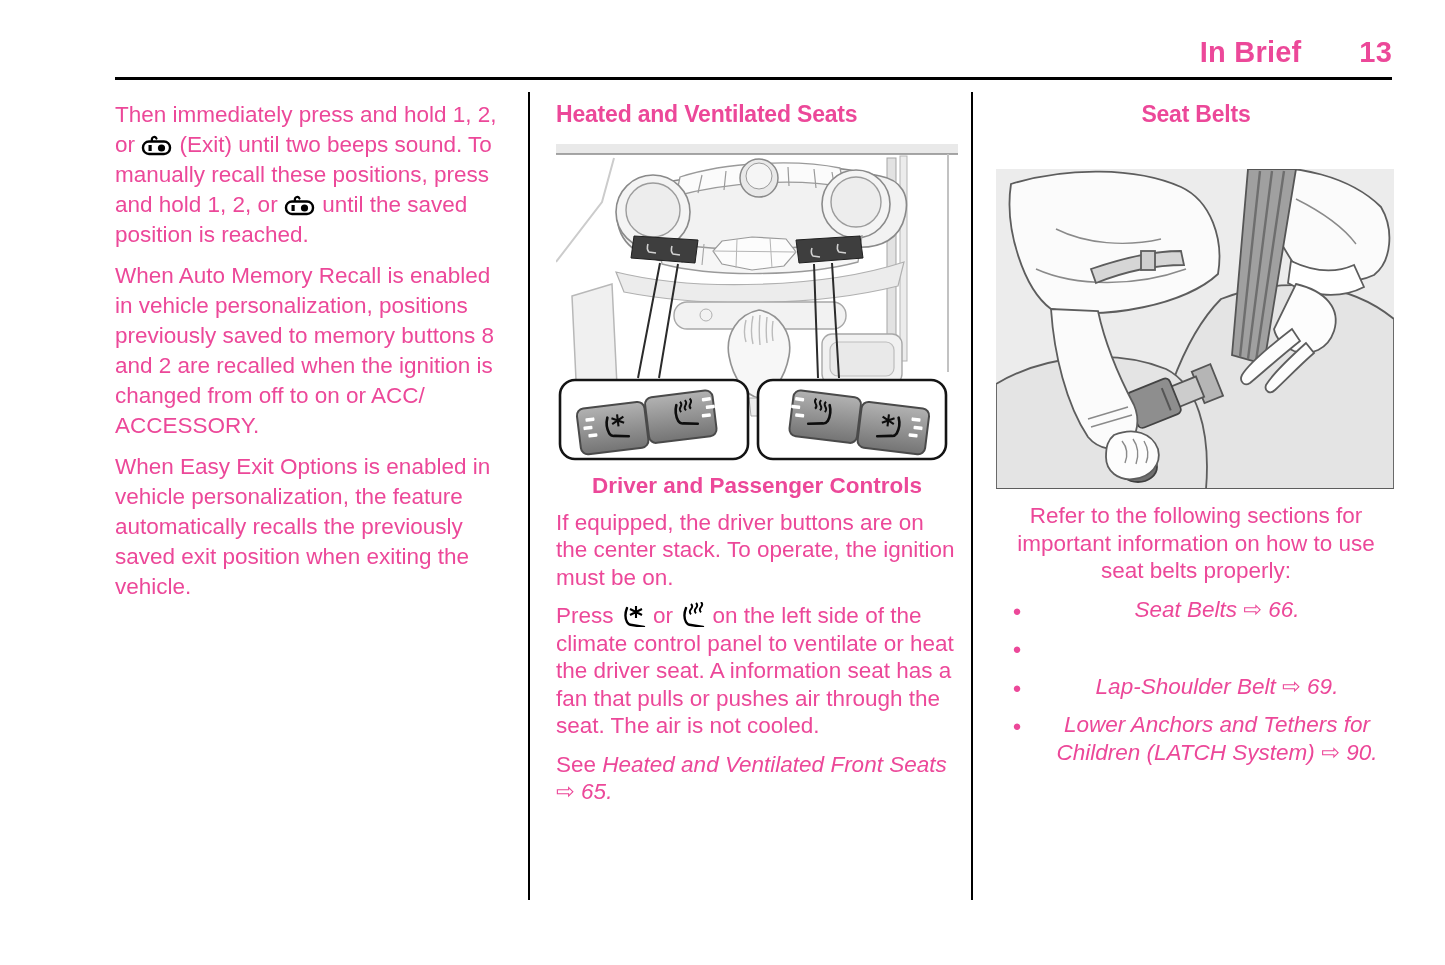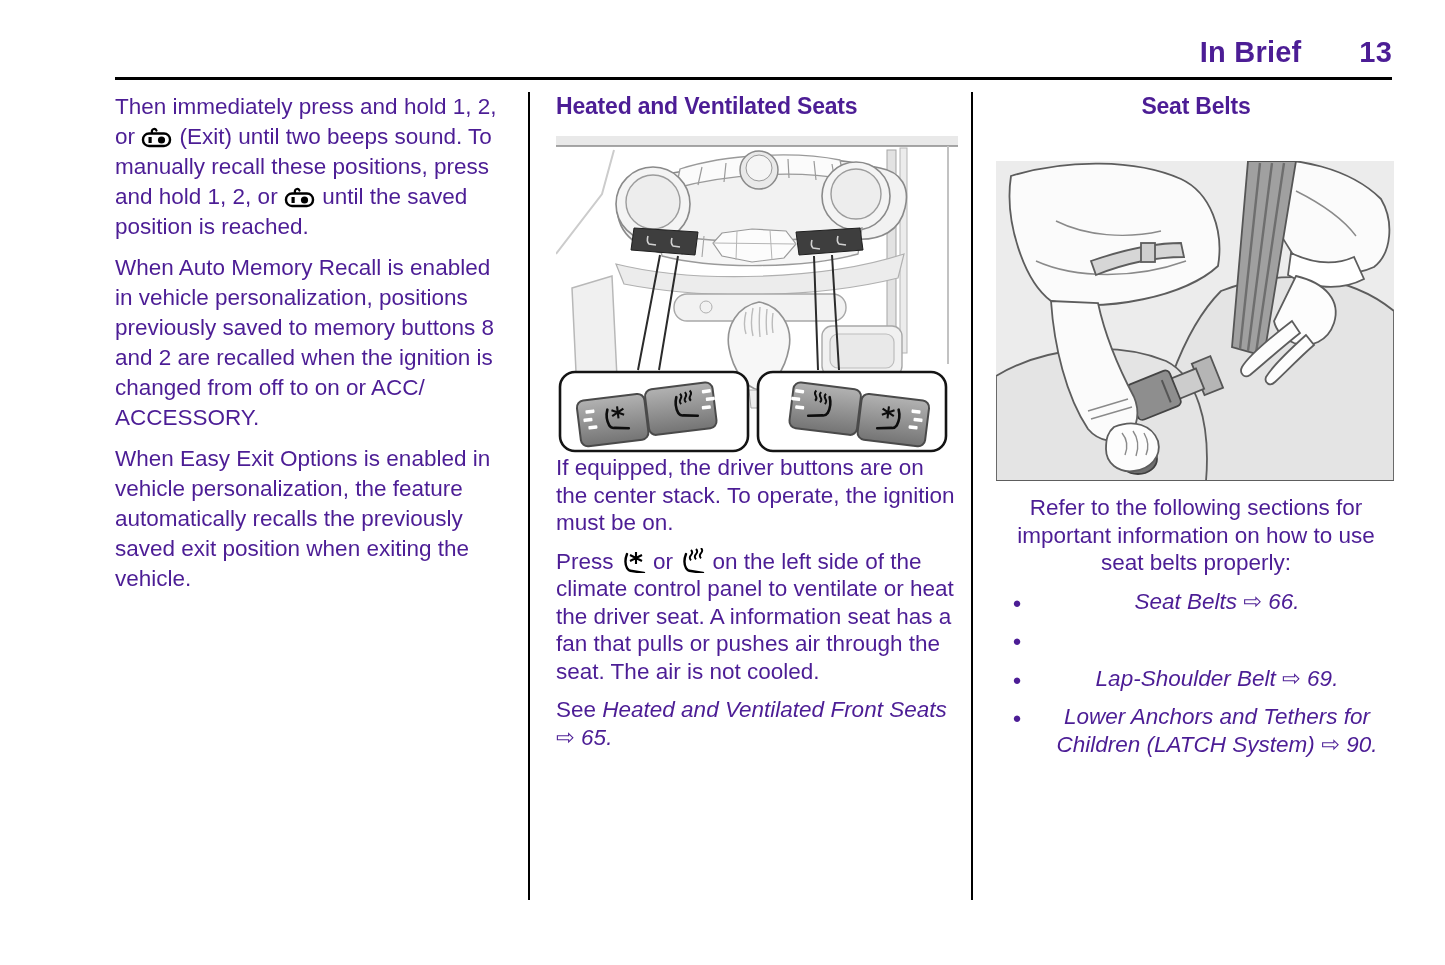--- a/index.html
+++ b/index.html
@@ -1,27 +1,27 @@
 <!DOCTYPE html>
 <html><head>
 <meta charset="utf-8">
 <style>
   html,body{margin:0;padding:0;background:#fff;}
   .page{position:relative;width:1445px;height:965px;background:#ffffff;overflow:hidden;
-        font-family:"Liberation Sans","DejaVu Sans",sans-serif;color:#4c1d95;}
+        font-family:"Liberation Sans","DejaVu Sans",sans-serif;color:#ec4899;}
   
   .hdr{position:absolute;top:36px;left:115px;width:1277px;display:flex;
        justify-content:flex-end;align-items:baseline;gap:58px;
        font-size:29px;font-weight:bold;letter-spacing:.2px;}
   .hrule{position:absolute;top:77px;left:115px;width:1277px;height:2.5px;background:#000;}
   
   .vrule{position:absolute;top:92px;width:2px;height:808px;background:#000;}
   .v1{left:528px;} .v2{left:971px;}
   
-  .col{position:absolute;}
+  .col{position:absolute;margin-top:8px;}
   .col1{left:115px;top:92px;width:396px;font-size:22.5px;line-height:30px;}
   .col2{left:556px;top:88px;width:402px;font-size:22.5px;line-height:27.5px;}
   .col3{left:996px;top:88px;width:400px;font-size:22.5px;line-height:27.5px;text-align:center;}
   .col p{margin:0 0 11px 0;}
   h2{font-size:23px;line-height:36px;margin:0 0 12px 0;font-weight:bold;letter-spacing:-.2px;}
   .cap{font-weight:bold;text-align:center;margin:10px 0 9px 0;font-size:22.5px;}
   .it{font-style:italic;}
   .fig{display:block;}
   .figwrap2{margin-top:0px;}
   .figwrap3{margin-top:37px;}
@@ -143,20 +143,21 @@
             <g fill="#ffffff">
               <rect x="148" y="260" width="9" height="3.6" rx="1"></rect>
                 <rect x="151" y="268" width="9" height="3.6" rx="1"></rect>
                 <rect x="146" y="276" width="9" height="3.6" rx="1"></rect>
             </g>
           </g>
         </g>
 
         <use href="#ctrlbox" transform="translate(394 0) scale(-1 1)"></use>
       </svg>
+      <div class="cap">Driver and Passenger Controls</div>
     </div>
 
     <p>If equipped, the driver buttons are on the center stack. To operate, the ignition must be on.</p>
     <p><span>Press </span><svg class="ti" width="27" height="25" viewBox="0 0 27 25">
           <path d="M7,6 C5,11 5,16 7,20 C8,22 10,23 12,23 L24,25" fill="none" stroke="#000" stroke-width="2.4" stroke-linecap="round"></path>
           <path d="M16,4 L16,16 M10,7 L22,13 M10,13 L22,7" stroke="#000" stroke-width="2.1"></path>
         </svg><span> or </span><svg class="ti" width="27" height="25" viewBox="0 0 27 25">
           <path d="M7,6 C5,11 5,16 7,20 C8,22 10,23 12,23 L24,25" fill="none" stroke="#000" stroke-width="2.4" stroke-linecap="round"></path>
           <path d="M12,2 q2.4,2.6 0,5.2 q-2.4,2.6 0,5.2 M17,1 q2.4,2.6 0,5.2 q-2.4,2.6 0,5.2 M22,0 q2.4,2.6 0,5.2 q-2.4,2.6 0,5.2" fill="none" stroke="#000" stroke-width="1.9"></path>
         </svg><span> on the left side of the climate control panel to ventilate or heat the driver seat. A information seat has a fan that pulls or pushes air through the seat. The air is not cooled.</span></p>

